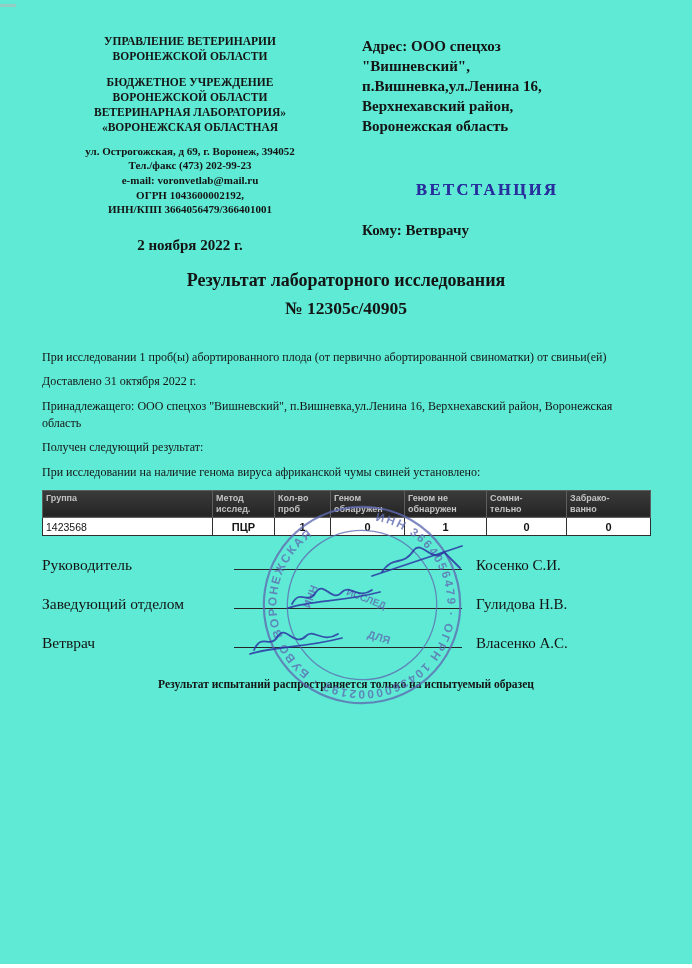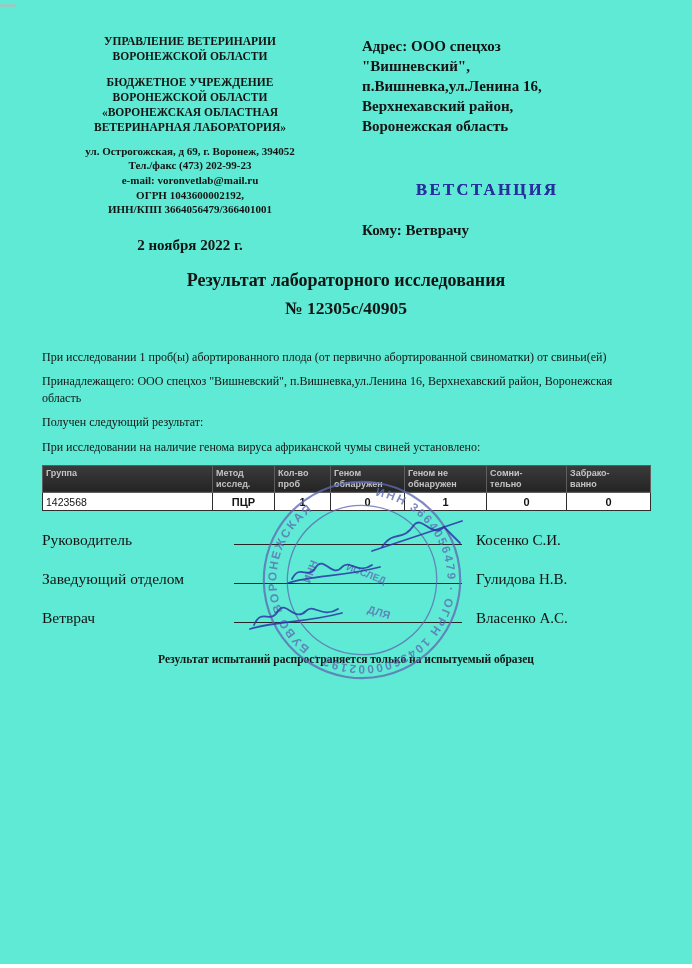--- a/index.html
+++ b/index.html
@@ -72,22 +72,22 @@
 
   <div class="header">
     <div class="lh">
       <div class="lh-dept">
         <div>УПРАВЛЕНИЕ ВЕТЕРИНАРИИ</div>
         <div>ВОРОНЕЖСКОЙ ОБЛАСТИ</div>
       </div>
       <div class="lh-inst">
         <div>БЮДЖЕТНОЕ УЧРЕЖДЕНИЕ</div>
         <div>ВОРОНЕЖСКОЙ ОБЛАСТИ</div>
+        <div>ВЕТЕРИНАРНАЯ ЛАБОРАТОРИЯ»</div>
         <div>«ВОРОНЕЖСКАЯ ОБЛАСТНАЯ</div>
-        <div>ВЕТЕРИНАРНАЯ ЛАБОРАТОРИЯ»</div>
       </div>
       <div class="lh-contact">
         <div>ул. Острогожская, д 69, г. Воронеж, 394052</div>
         <div>Тел./факс  (473) 202-99-23</div>
         <div>e-mail: voronvetlab@mail.ru</div>
         <div>ОГРН 1043600002192,</div>
         <div>ИНН/КПП 3664056479/366401001</div>
       </div>
       <div class="lh-date">2 ноября 2022 г.</div>
     </div>
@@ -99,20 +99,21 @@
     </div>
   </div>
 
   <div class="title">
     <div class="title-1">Результат лабораторного исследования</div>
     <div class="title-2">№ 12305с/40905</div>
   </div>
 
   <div class="bodytext">
     <p>При исследовании 1 проб(ы) абортированного плода (от первично абортированной свиноматки) от свиньи(ей)</p>
+    <p class="gap">Доставлено 31 октября 2022 г.</p>
     <p>Принадлежащего: ООО спецхоз "Вишневский", п.Вишневка,ул.Ленина 16, Верхнехавский район, Воронежская область</p>
     <p class="gap">Получен следующий результат:</p>
     <p>При исследовании на наличие генома вируса африканской чумы свиней установлено:</p>
   </div>
 
   <div class="tablewrap">
     <table>
       <colgroup>
         <col style="width:170px">
           <col style="width:62px">

